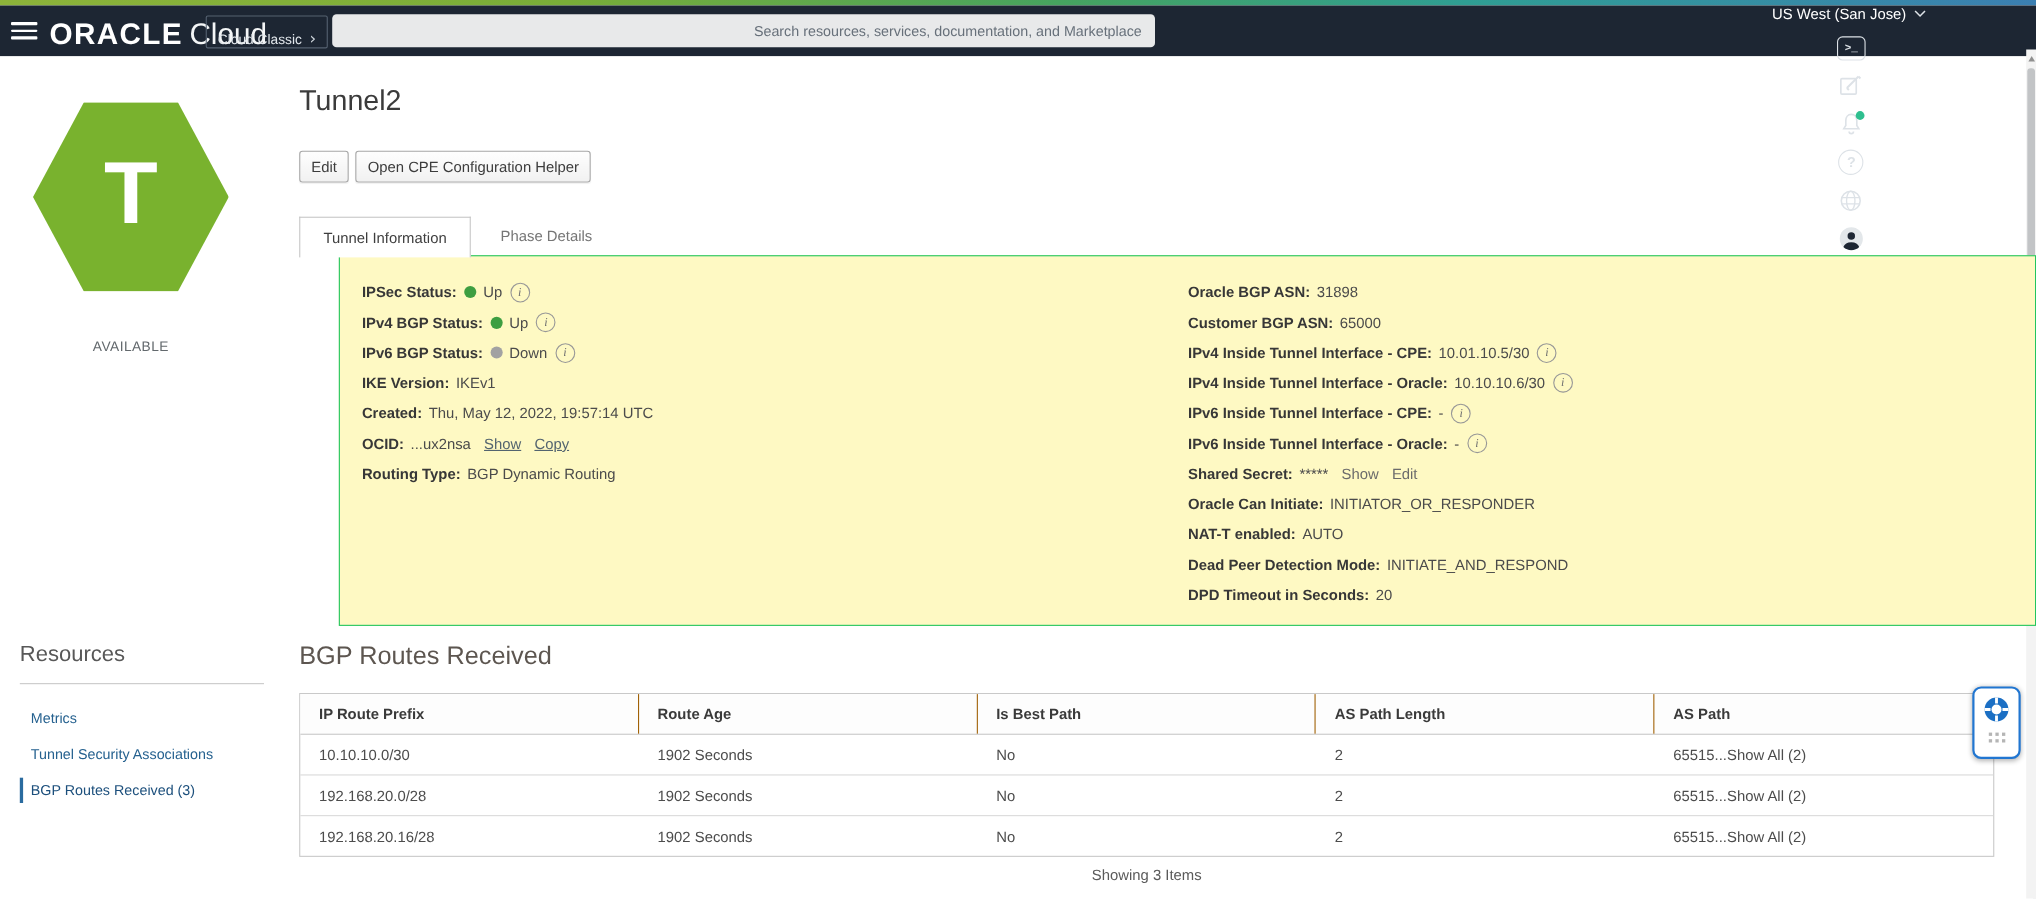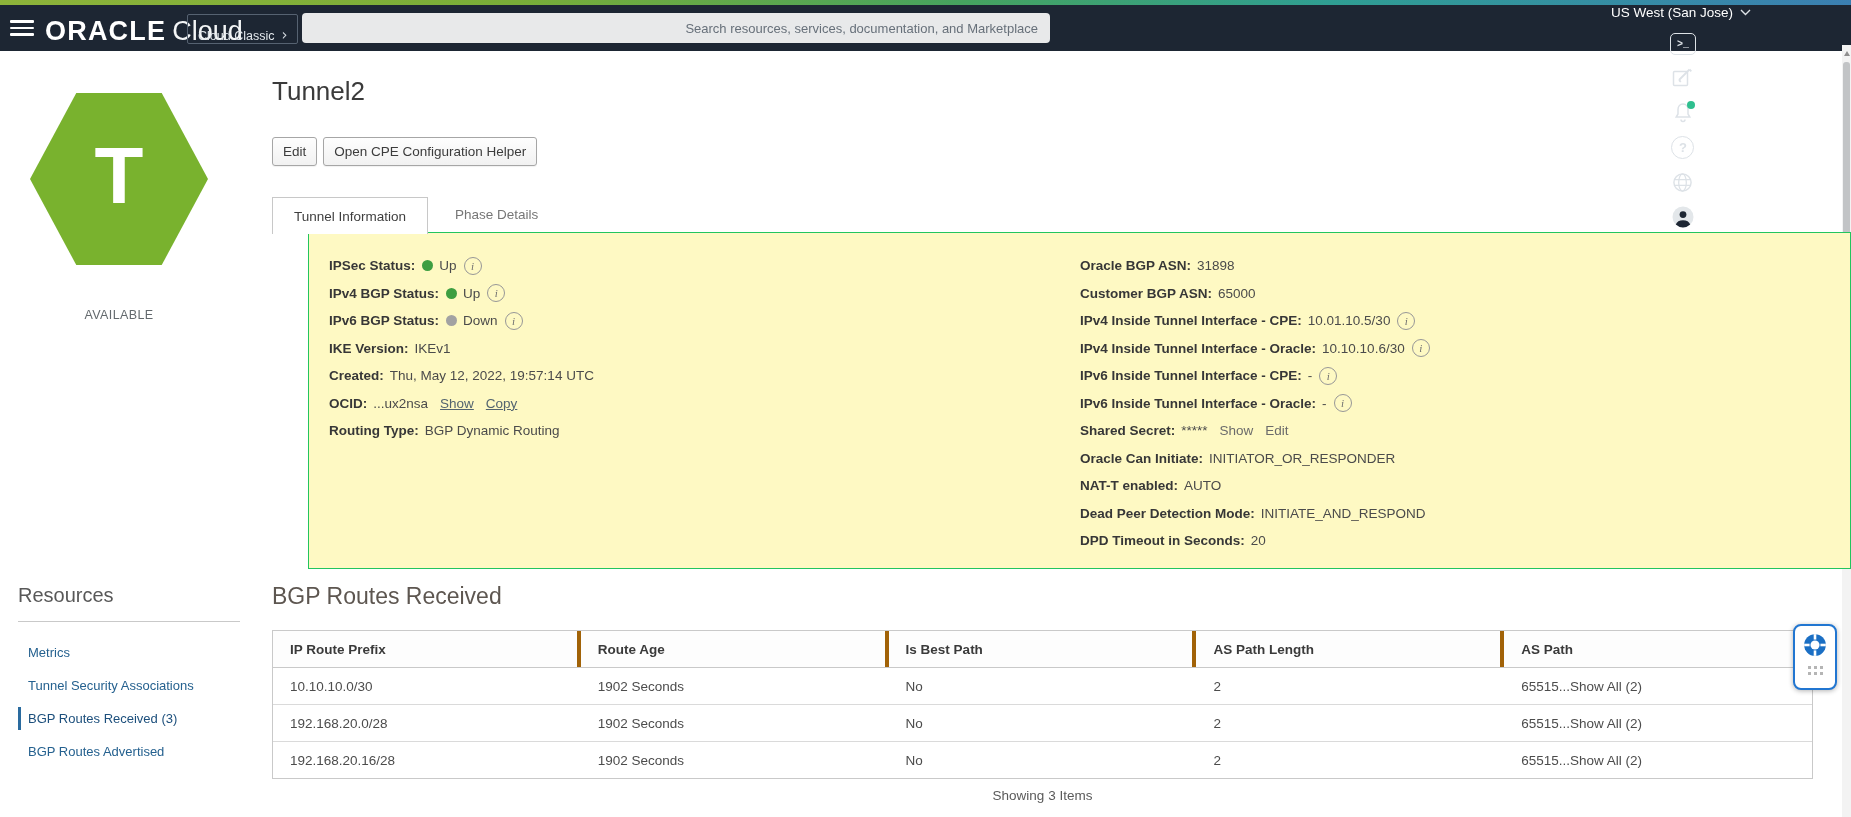--- a/index.html
+++ b/index.html
@@ -76,21 +76,21 @@
   .dot.down{background:#a2a2a2;}
   .ifo{width:16px;height:16px;border:1px solid #979797;border-radius:50%;display:inline-flex;align-items:center;
     justify-content:center;margin-left:7px;font-family:"Liberation Serif",serif;font-style:italic;font-size:11px;color:#6f6f6f;cursor:pointer;flex:none;}
   .link-u{color:#53646f;text-decoration:underline;margin-left:12px;cursor:pointer;}
   .link-g{color:#6b6b6b;margin-left:12px;cursor:pointer;}
 
   .section-title{position:absolute;left:272px;top:583px;font-size:23px;color:#5d5650;}
 
   .routes-table{position:absolute;left:272px;top:630px;width:1541px;border:1px solid #c9c9c9;box-sizing:border-box;background:#fff;}
   .t-head{display:grid;grid-template-columns:repeat(5,1fr);height:36px;border-bottom:1px solid #c9c9c9;background:#fdfdfd;}
-  .th{display:flex;align-items:center;padding-left:17px;font-size:13.5px;font-weight:700;color:#3a3a3a;border-right:4px solid #a16207;overflow:hidden;}
+  .th{display:flex;align-items:center;padding-left:17px;font-size:13.5px;font-weight:700;color:#3a3a3a;border-right:1px solid #a16207;overflow:hidden;}
   .th:last-child{border-right:none;}
   .t-row{display:grid;grid-template-columns:repeat(5,1fr);height:36px;border-bottom:1px solid #dadada;}
   .t-row:last-child{border-bottom:none;}
   .td{display:flex;align-items:center;padding-left:17px;font-size:13.5px;color:#4c4c4c;overflow:hidden;white-space:nowrap;}
   .showall{cursor:pointer;}
 
   .pager{position:absolute;top:788px;left:272px;width:1541px;display:flex;justify-content:flex-end;
     align-items:center;gap:13px;font-size:13.5px;color:#5a5a5a;flex-direction:column;}
   .pager .page{color:#3e3e3e;}
   .chev{font-size:20px;line-height:1;cursor:pointer;font-family:"DejaVu Sans",sans-serif;}
@@ -181,21 +181,20 @@
   <span class="hex-letter">T</span>
 </div>
 <div class="available">AVAILABLE</div>
 
 <div class="res-heading">Resources</div>
 <div class="res-divider"></div>
 <div class="res-links">
   <div class="res-item">Metrics</div>
   <div class="res-item">Tunnel Security Associations</div>
   <div class="res-item active">BGP Routes Received (3)</div>
-  <div class="res-item">BGP Routes Advertised</div>
 </div>
 
 <div class="page-title">Tunnel2</div>
 
 <div class="actions">
   <div class="btn">Edit</div>
   <div class="btn">Open CPE Configuration Helper</div>
 </div>
 
 <div class="tabbar">

